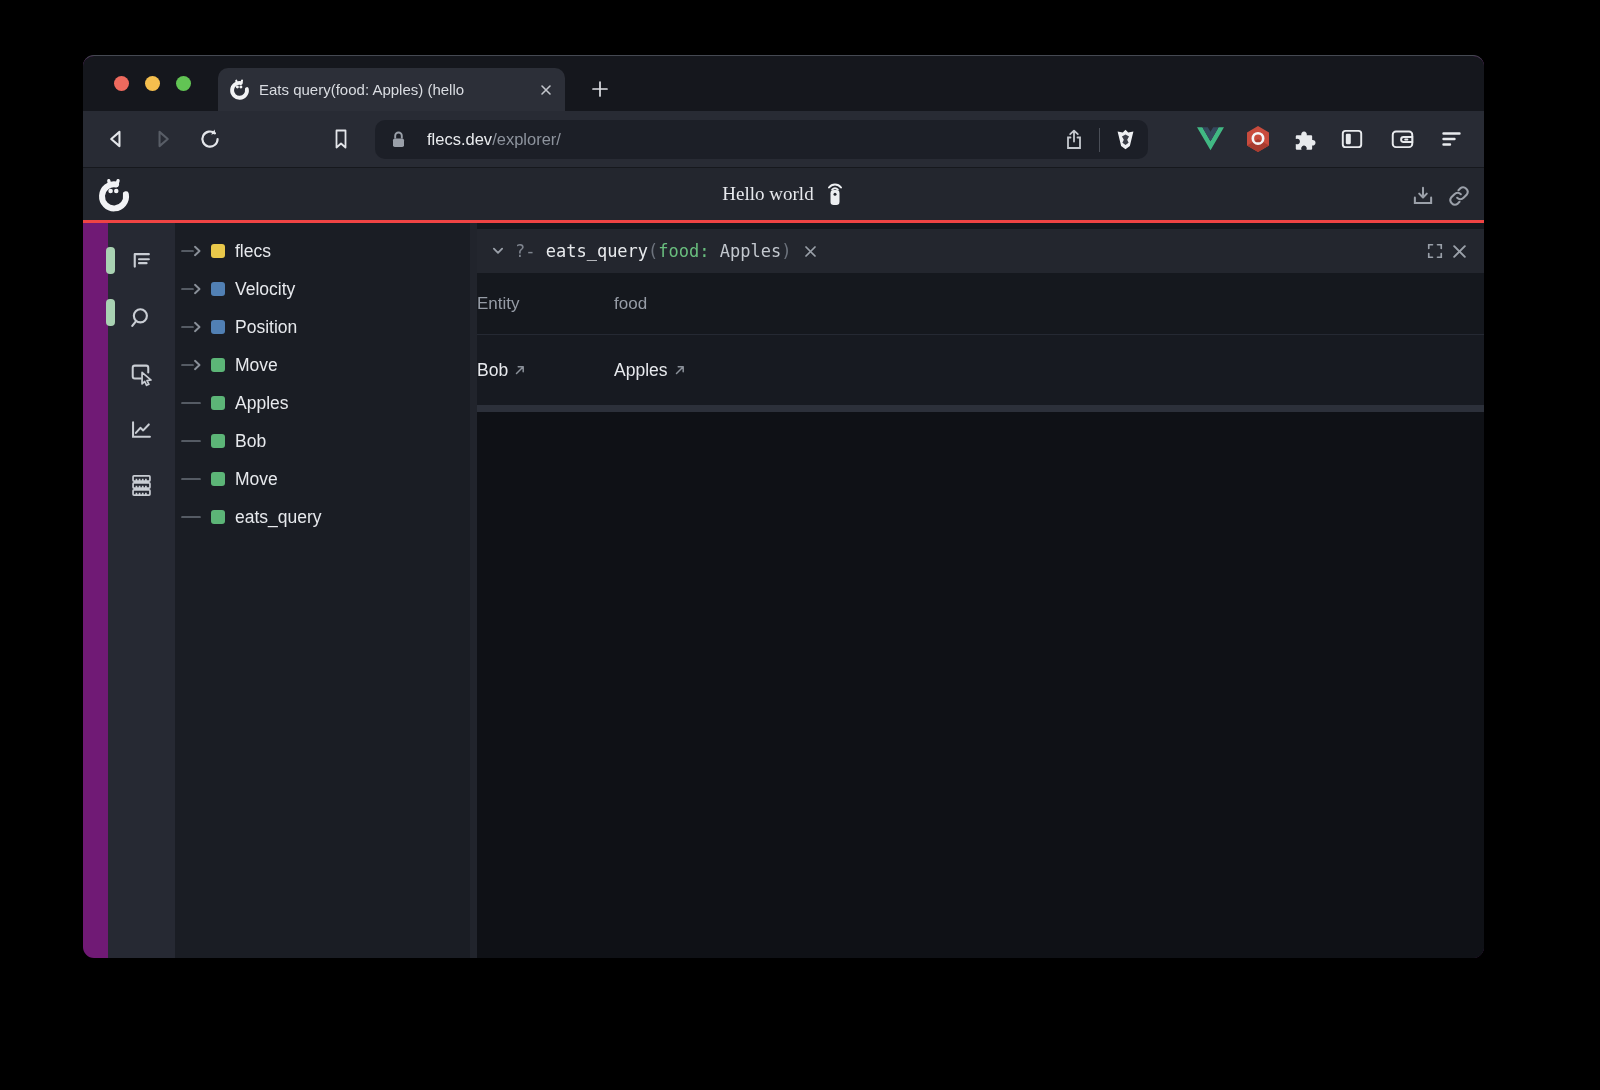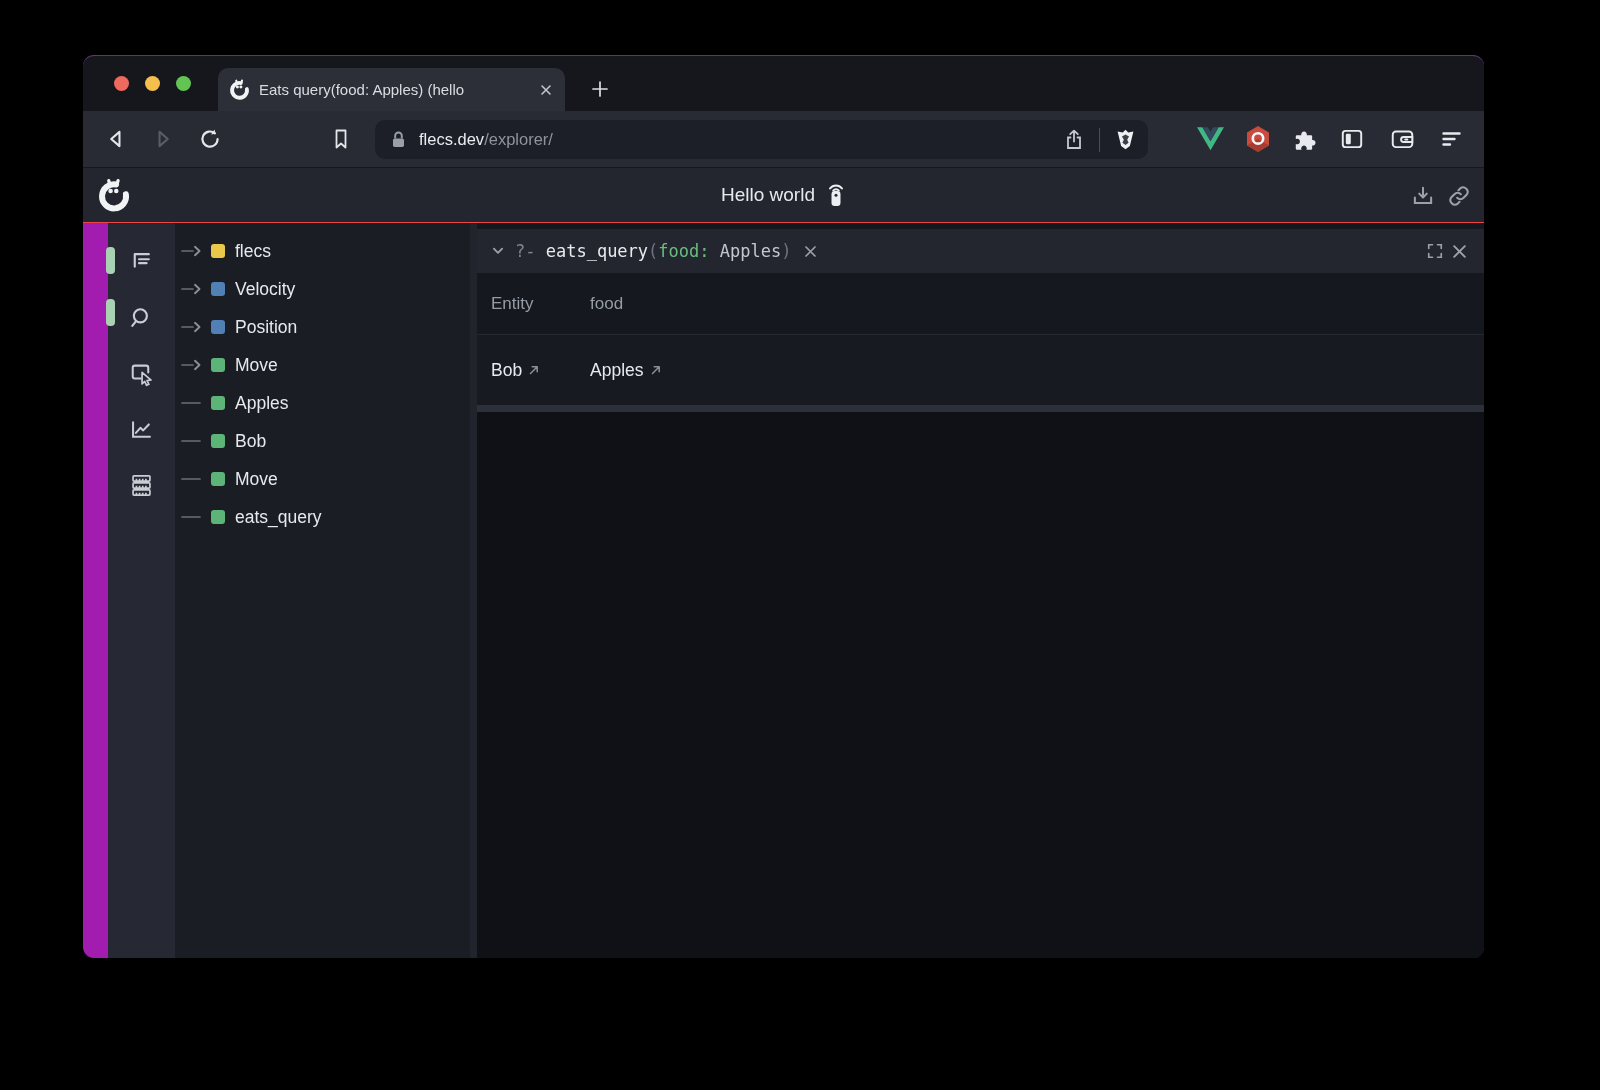--- a/index.html
+++ b/index.html
@@ -1,47 +1,47 @@
 <!DOCTYPE html>
 <html><head>
 <meta charset="utf-8">
 <style>
   * { margin:0; padding:0; box-sizing:border-box; }
   html,body { width:1600px; height:1090px; background:#000; overflow:hidden;
               font-family:"Liberation Sans","DejaVu Sans",sans-serif; }
 
   .window { position:absolute; left:83px; top:55px; width:1401px; height:903px;
-            background:#a21caf; border-radius:11px; overflow:hidden;
+            background:#701a75; border-radius:11px; overflow:hidden;
             border-top:1px solid #454952; box-shadow:0 0 0 1px rgba(0,0,0,.65), 0 25px 70px rgba(0,0,0,.9);
             display:flex; flex-direction:column;justify-content:center; }
 
   
   .tabbar { height:55px; background:#15171d; display:flex; align-items:flex-end; flex:none; position:relative; }
   .traffic { position:absolute; left:31px; top:0; height:55px; display:flex; align-items:center; gap:16px; }
   .light { width:15px; height:15px; border-radius:50%; }
   .tab { margin-left:135px; width:347px; height:43px; background:#2c2f38; border-radius:10px 10px 0 0;
          display:flex; align-items:center; padding:0 12px 0 11px; gap:9px; }
   .tab-title { color:#d9dce1; font-size:15px; white-space:nowrap; overflow:hidden; flex:1;
                -webkit-mask-image:linear-gradient(90deg,#000 78%,transparent 97%);
                mask-image:linear-gradient(90deg,#000 78%,transparent 97%); }
   .iconbtn { background:none; border:none; display:flex; align-items:center; justify-content:center; cursor:pointer; flex:none; }
   .newtab { margin-left:20px; margin-bottom:7px; width:30px; height:30px; border-radius:7px; }
 
   
   .navbar { height:57px; background:#282b34; flex:none; position:relative; border-bottom:1px solid #16181d; }
   .nav-ic { position:absolute; top:50%; transform:translateY(-50%); }
   .urlbar { position:absolute; left:292px; top:9px; width:773px; height:39px; background:#1c1f27;
             border-radius:10px; display:flex; align-items:center; padding:0 10px 0 15px; }
-  .url-text { font-size:16.5px; margin-left:12px; flex:1; white-space:nowrap; }
+  .url-text { font-size:16.5px; margin-left:20px; flex:1; white-space:nowrap; }
   .url-host { color:#e9ebee; } .url-path { color:#8d939d; }
   .url-div { width:1px; height:24px; background:#4a4e57; margin:0 13px; }
 
   
   .appheader { height:55px; background:#23262e; flex:none; display:flex; align-items:center;
-               position:relative; border-bottom:1px solid #ef4444; }
+               position:relative; border-bottom:3px solid #ef4444;font-family:Liberation Serif, serif; }
   .app-logo { position:absolute; left:14px; top:10px; }
   .app-title-wrap { margin:0 auto; display:flex; align-items:center; gap:11px; }
   .app-title { color:#e7e9ed; font-size:19px; }
   .appheader-right { position:absolute; right:12px; top:0; height:55px; display:flex; align-items:center; gap:10px; }
 
   
   .content { flex:1; display:flex; min-height:0;margin-left:25px; }
   .iconbar { width:67px; background:#262933; flex:none; position:relative;
              display:flex; flex-direction:column; align-items:center; padding-top:23px; gap:26px; }
   .pill { position:absolute; left:-2px; width:9px; height:27px; border-radius:4px; }
@@ -57,21 +57,21 @@
   .querypanel { flex:1; background:#15181e; display:flex; flex-direction:column; min-width:0; }
   .qheader { height:44px; margin-top:6px; background:#23262e; flex:none; display:flex; align-items:center;
              padding:0 16px 0 10px; gap:6px; }
   .qtext { font-family:"DejaVu Sans Mono","Liberation Mono",monospace; font-size:17px; white-space:pre; }
   .q-prefix { color:#7e848e; } .q-name { color:#e8eaed; } .q-paren { color:#6d737d; }
   .q-term { } .q-value { color:#c3c8cf; }
   .q-close { margin-left:6px; }
   .qheader-spacer { flex:1; }
 
   .qtable { flex:none; }
-  .qrow { display:grid; grid-template-columns:99px auto; padding-left:14px; align-items:center; }
+  .qrow { display:grid; grid-template-columns:99px auto; align-items:center;gap:38px; }
   .qrow.head { height:62px; background:#15181e; border-bottom:1px solid #252933; }
   .qrow.data { height:70px; background:#171a21; }
   .col-head { color:#969ca6; font-size:17px; }
   .cell-link { display:inline-flex; align-items:center; gap:6px; color:#e7e9ed; font-size:17.5px; cursor:pointer; }
   .hhandle { height:7px; background:#2c303a; flex:none; cursor:row-resize; }
   .qempty { flex:1; background:#0f1116; }
 
   svg { display:block; }
 </style>
 </head>

